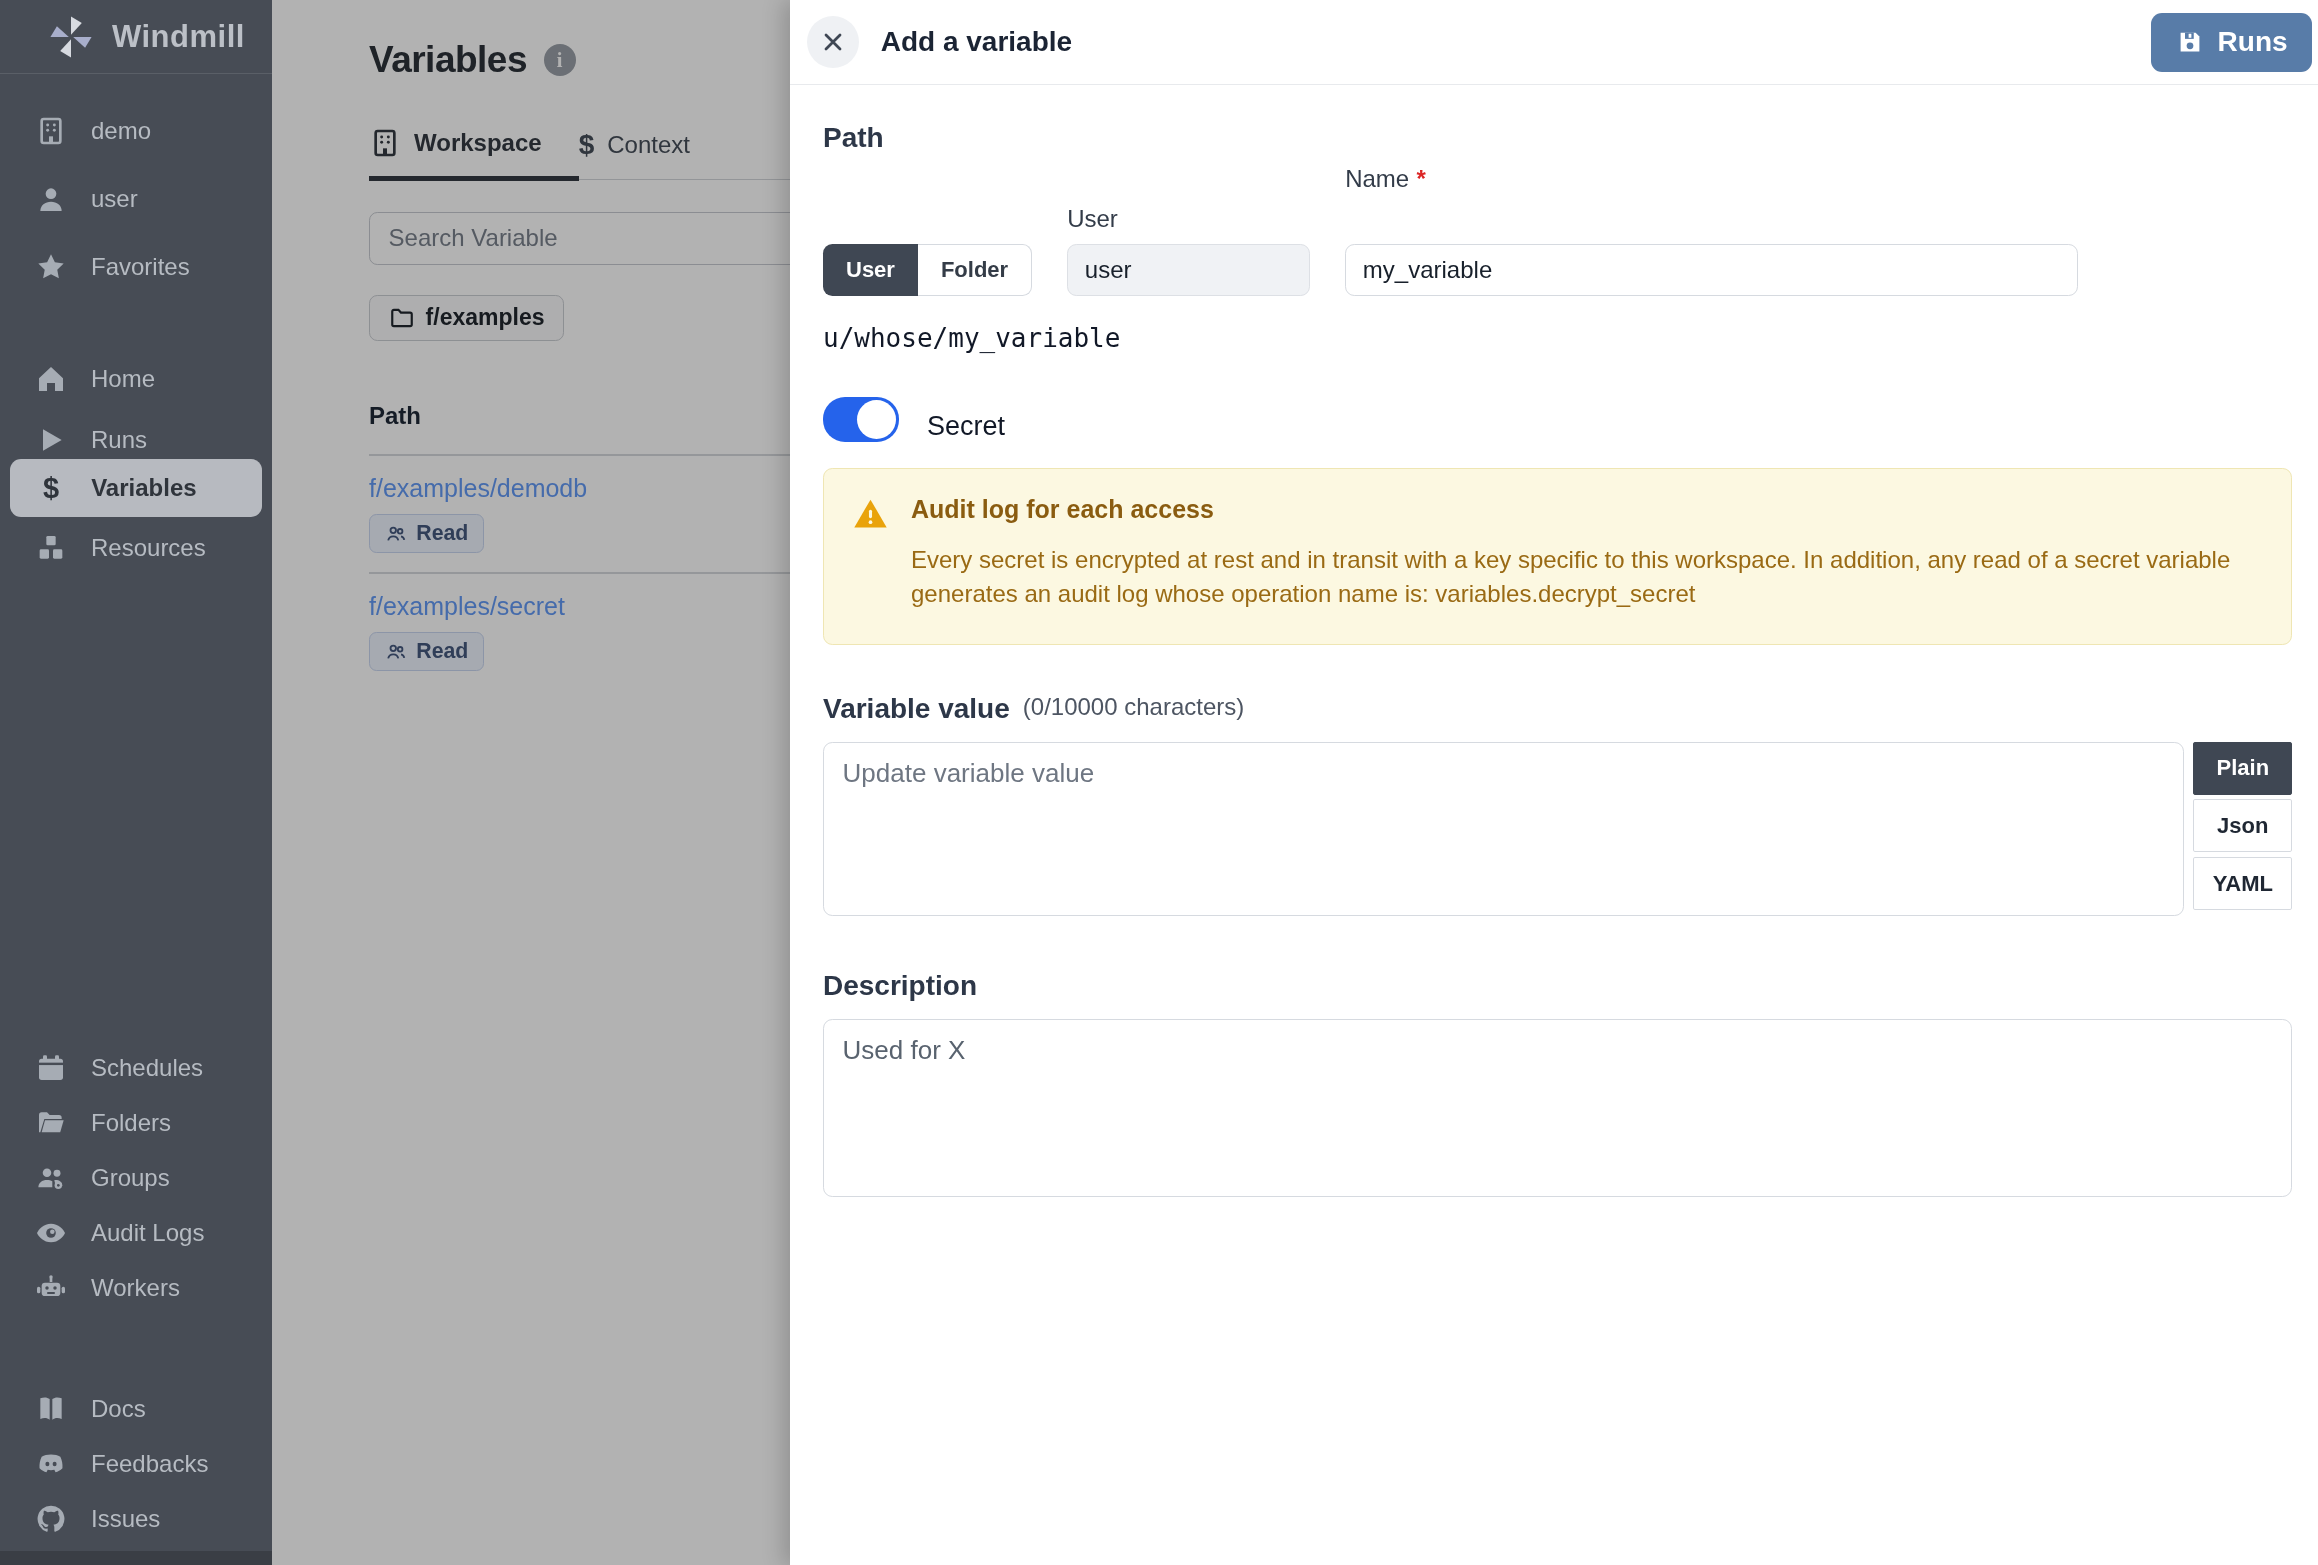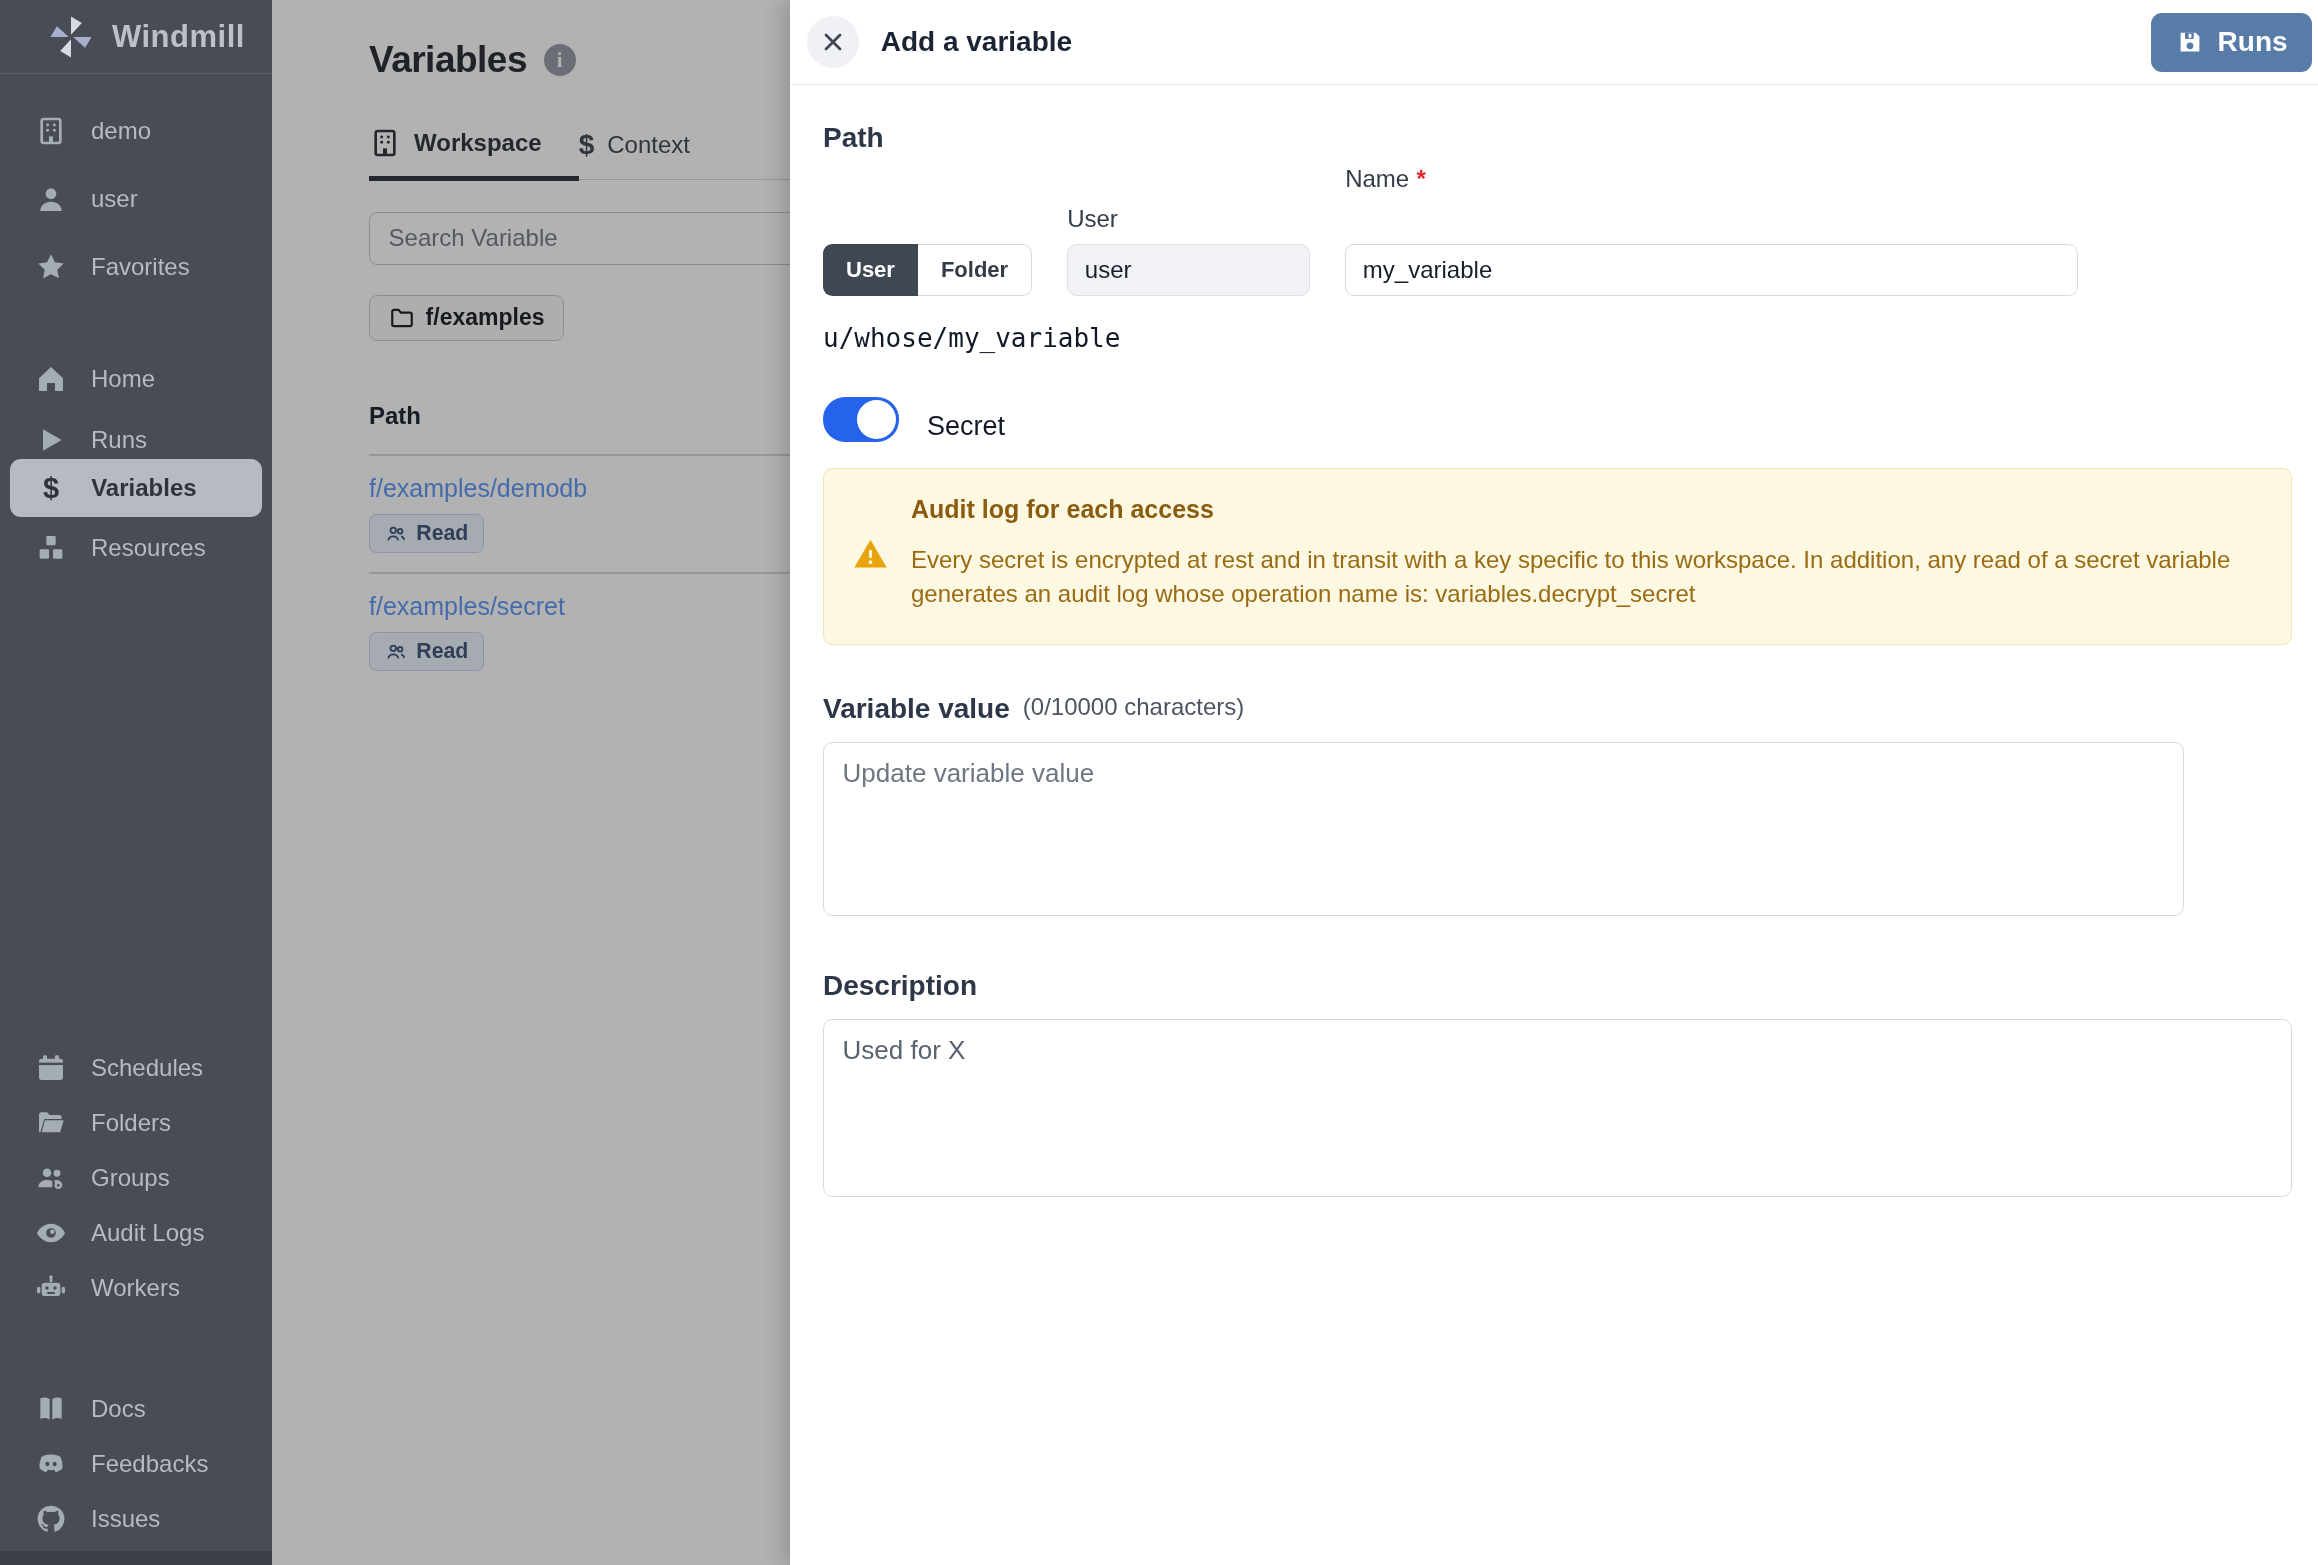--- a/index.html
+++ b/index.html
@@ -144,21 +144,21 @@
   .secret-row { margin-top:43px; display:flex; align-items:flex-end; gap:28px; }
   .toggle { width:76px; height:45px; border-radius:22px; background:#2563EB; position:relative; flex:none; cursor:pointer; }
   .toggle .knob {
     position:absolute; right:2.8px; top:2.8px; width:39px; height:39px; border-radius:50%;
     background:#fff;
   }
   .secret-label { font-size:27px; color:#111827; font-weight:500; }
 
   .warn {
     margin-top:26px; background:#FCF8E1; border:1.9px solid #EFE6B3; border-radius:9.3px;
-    padding:26px 28px 32px; display:flex; gap:22px; width:1469px;align-items:center;
+    padding:26px 28px 32px; display:flex; gap:22px; width:1469px;
   }
   .warn .w-icon { width:37px; height:37px; flex:none; margin-top:0; }
   .warn-title { font-size:25px; font-weight:700; color:#8A5C10; }
   .warn-body { margin-top:18.6px; font-size:24px; color:#9A6A14; line-height:1.45; max-width:1326px; }
 
   .vv-head { margin-top:48px; display:flex; align-items:flex-start; gap:13px; }
   .vv-counter { font-size:24px; color:#4D5562; font-weight:400; }
   .vv-wrap { display:flex; margin-top:16.7px; align-items:flex-start; }
   textarea.big {
     border:1.9px solid #D6DAE0; border-radius:9.3px; padding:15px 18.6px; font-size:26px;
@@ -461,20 +461,25 @@
         </div>
       </div>
 
       <div class="vv-head">
         <h3 class="sec-head">Variable value</h3>
         <span class="vv-counter">(0/10000 characters)</span>
       </div>
 
       <div class="vv-wrap">
         <textarea class="big vv-ta" placeholder="Update variable value" style=""></textarea>
+        <div class="fmt-tabs">
+          <div class="fmt sel">Plain</div>
+          <div class="fmt">Json</div>
+          <div class="fmt">YAML</div>
+        </div>
       </div>
 
       <h3 class="sec-head desc-head">Description</h3>
       <textarea class="big desc-ta" placeholder="Used for X" style=""></textarea>
 
     </div>
   </section>
 
 </div>
 

